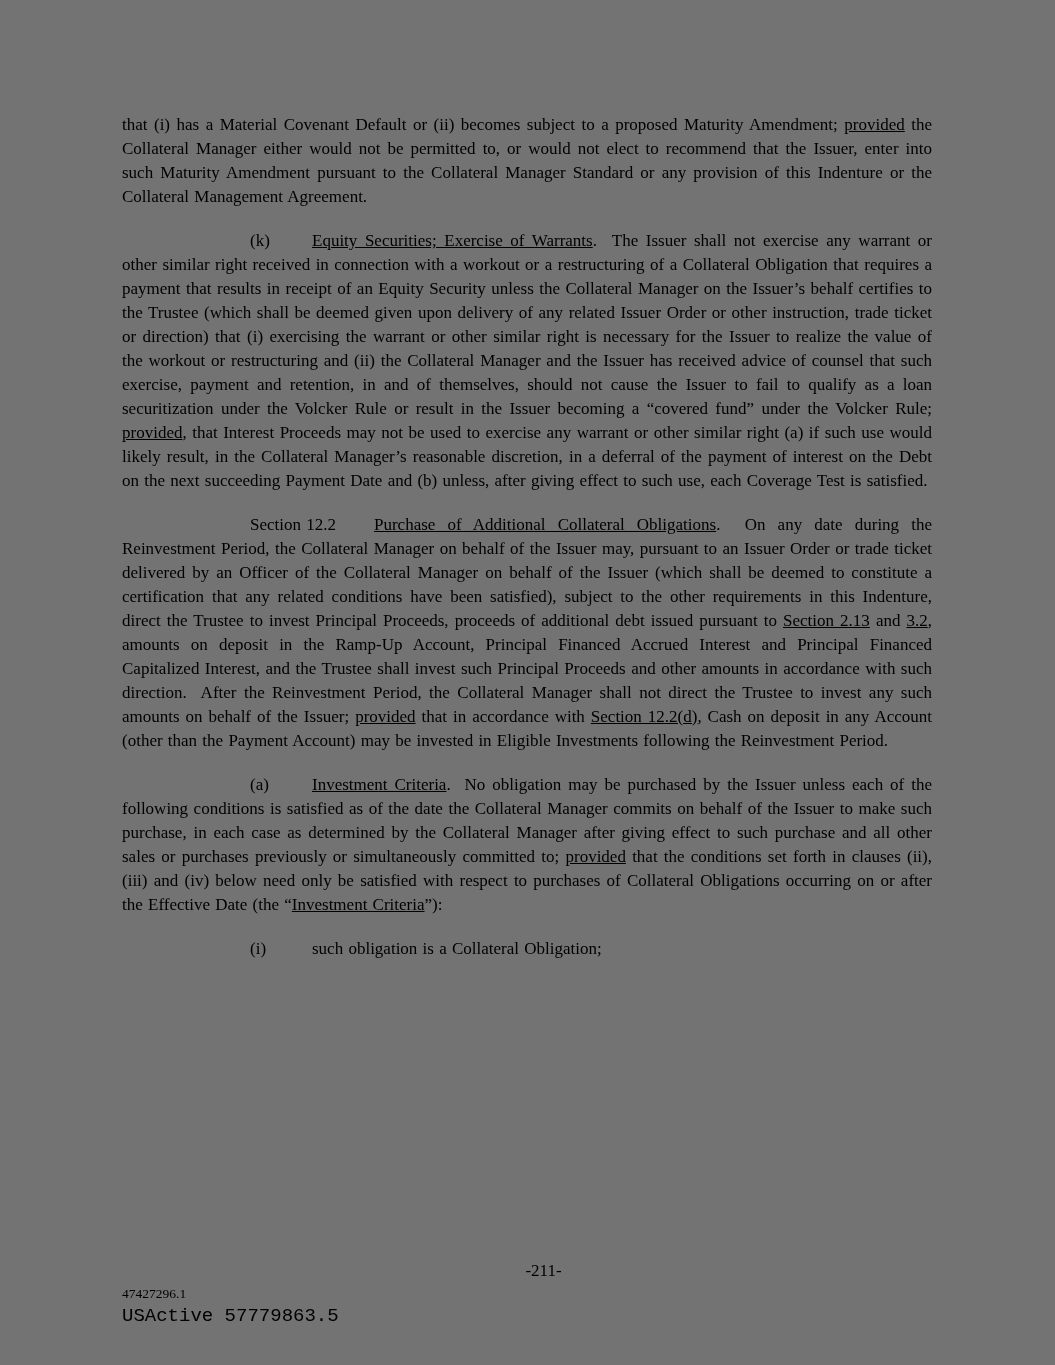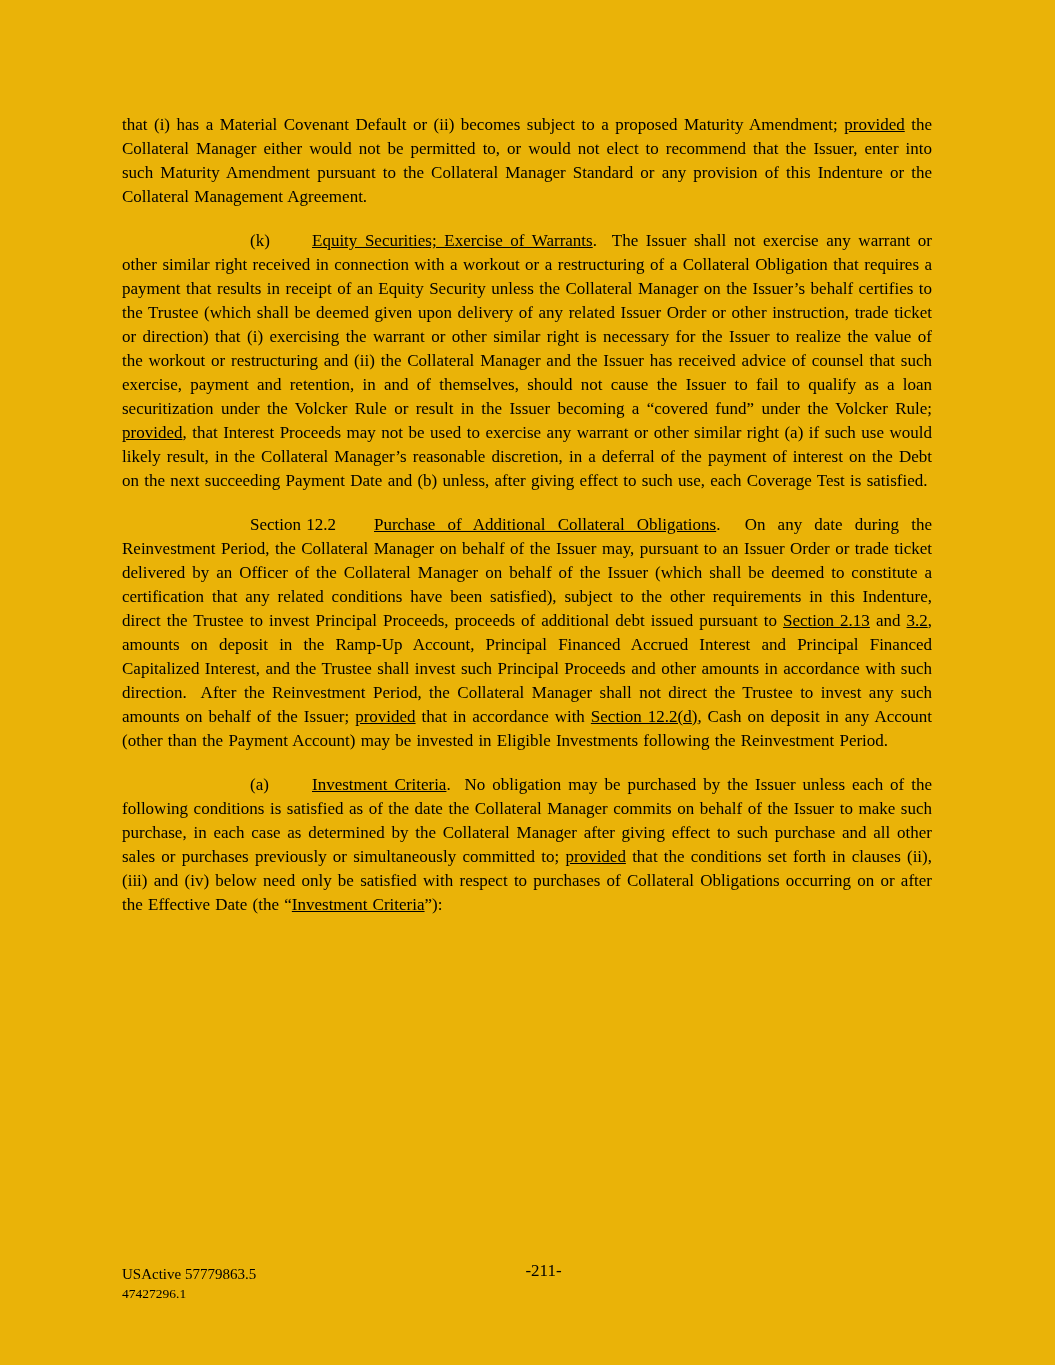--- a/index.html
+++ b/index.html
@@ -4,21 +4,21 @@
 <style>
   html, body {
     margin: 0;
     padding: 0;
     background: #ffffff;
   }
   .page {
     position: relative;
     width: 1055px;
     height: 1365px;
-    background: #eab308;
+    background: #737373;
     color: #000000;
     font-family: "Liberation Serif", serif;
     overflow: hidden;
   }
   .content {
     position: absolute;
     left: 122px;
     top: 113px;
     width: 810px;
   }
@@ -39,23 +39,23 @@
   }
   .label.wide {
     min-width: 124px;
   }
   .u {
     text-decoration: underline;
   }
   .footer-stamp-1 {
     position: absolute;
     left: 122px;
-    top: 1266px;
-    font-family: Liberation Serif, serif;
-    font-size: 15px;
+    top: 1308px;
+    font-family: Liberation Mono, monospace;
+    font-size: 19px;
     line-height: 16px;
   }
   .footer-stamp-2 {
     position: absolute;
     left: 122px;
     top: 1286px;
     font-family: Liberation Serif, serif;
     font-size: 13.5px;
     line-height: 16px;
   }
@@ -79,19 +79,20 @@
 
     <p class="para"><span>that (i)&nbsp;has a Material Covenant Default or (ii)&nbsp;becomes subject to a proposed Maturity Amendment; </span><span class="u">provided</span><span> the Collateral Manager either would not be permitted to, or would not elect to recommend that the Issuer, enter into such Maturity Amendment pursuant to the Collateral Manager Standard or any provision of this Indenture or the Collateral Management Agreement.</span></p>
 
 
     <p class="para indent"><span class="label">(k)</span><span class="u">Equity Securities; Exercise of Warrants</span><span>.&nbsp; The Issuer shall not exercise any warrant or other similar right received in connection with a workout or a restructuring of a Collateral Obligation that requires a payment that results in receipt of an Equity Security unless the Collateral Manager on the Issuer’s behalf certifies to the Trustee (which shall be deemed given upon delivery of any related Issuer Order or other instruction, trade ticket or direction) that (i) exercising the warrant or other similar right is necessary for the Issuer to realize the value of the workout or restructuring and (ii) the Collateral Manager and the Issuer has received advice of counsel that such exercise, payment and retention, in and of themselves, should not cause the Issuer to fail to qualify as a loan securitization under the Volcker Rule or result in the Issuer becoming a “covered fund” under the Volcker Rule; </span><span class="u">provided</span><span>, that Interest Proceeds may not be used to exercise any warrant or other similar right (a) if such use would likely result, in the Collateral Manager’s reasonable discretion, in a deferral of the payment of interest on the Debt on the next succeeding Payment Date and (b) unless, after giving effect to such use, each Coverage Test is satisfied.</span></p>
 
     <p class="para indent"><span class="label wide">Section 12.2</span><span class="u">Purchase of Additional Collateral Obligations</span><span>.&nbsp; On any date during the Reinvestment Period, the Collateral Manager on behalf of the Issuer may, pursuant to an Issuer Order or trade ticket delivered by an Officer of the Collateral Manager on behalf of the Issuer (which shall be deemed to constitute a certification that any related conditions have been satisfied), subject to the other requirements in this Indenture, direct the Trustee to invest Principal Proceeds, proceeds of additional debt issued pursuant to </span><span class="u">Section 2.13</span><span> and </span><span class="u">3.2</span><span>, amounts on deposit in the Ramp-Up Account, Principal Financed Accrued Interest and Principal Financed Capitalized Interest, and the Trustee shall invest such Principal Proceeds and other amounts in accordance with such direction.&nbsp; After the Reinvestment Period, the Collateral Manager shall not direct the Trustee to invest any such amounts on behalf of the Issuer; </span><span class="u">provided</span><span> that in accordance with </span><span class="u">Section 12.2(d)</span><span>, Cash on deposit in any Account (other than the Payment Account) may be invested in Eligible Investments following the Reinvestment Period.</span></p>
 
     <p class="para indent"><span class="label">(a)</span><span class="u">Investment Criteria</span><span>.&nbsp; No obligation may be purchased by the Issuer unless each of the following conditions is satisfied as of the date the Collateral Manager commits on behalf of the Issuer to make such purchase, in each case as determined by the Collateral Manager after giving effect to such purchase and all other sales or purchases previously or simultaneously committed to; </span><span class="u">provided</span><span> that the conditions set forth in clauses (ii), (iii) and (iv) below need only be satisfied with respect to purchases of Collateral Obligations occurring on or after the Effective Date (the “</span><span class="u">Investment Criteria</span><span>”):</span></p>
 
+    <p class="para indent"><span class="label">(i)</span><span>such obligation is a Collateral Obligation;</span></p>
 
   </div>
 
   <div class="footer-stamp-1">USActive 57779863.5</div>
   <div class="footer-stamp-2">47427296.1</div>
   <div class="page-number">-211-</div>
 </div>
 
 </body></html>

